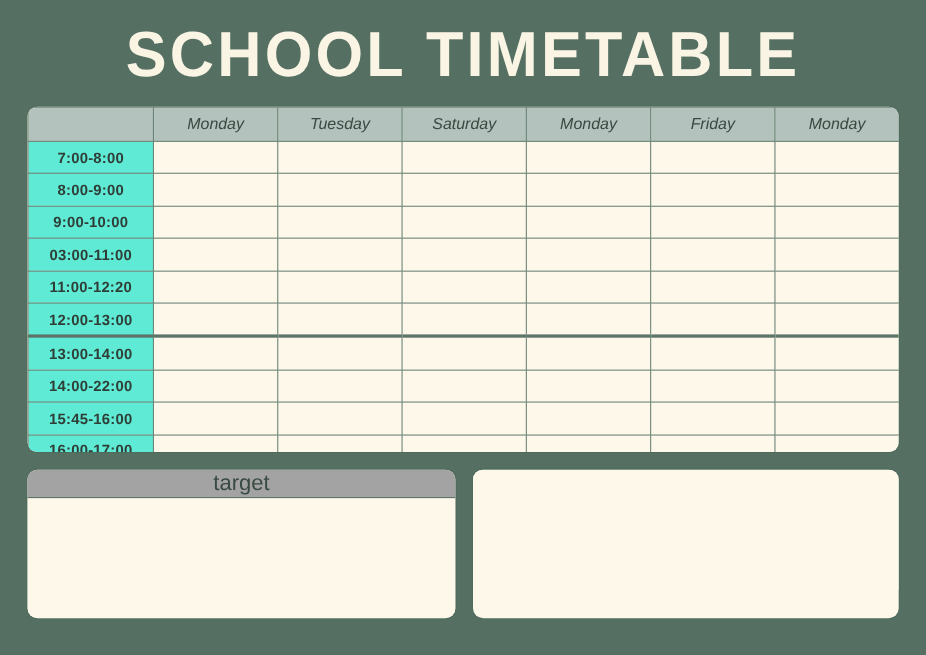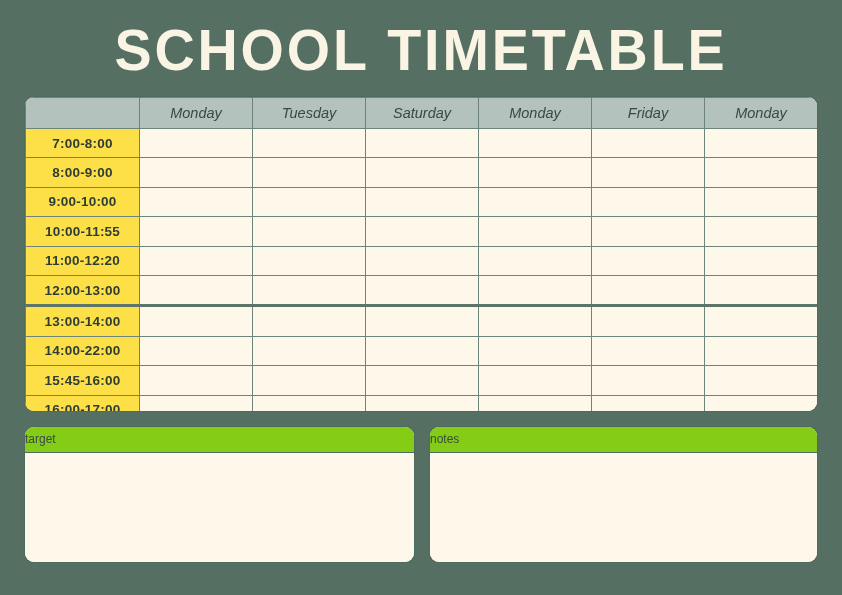--- a/index.html
+++ b/index.html
@@ -63,21 +63,21 @@
     font-size: 14.5px;
     font-weight: normal;
     height: 30px;
     text-align: center;
     font-style: italic;
   }
   col.time-col { width: 114px; }
   col.day-col  { width: 113px; }
 
   td.time-cell {
-    background: #fde047;
+    background: #5eead4;
     color: #2f3d36;
     font-size: 13.5px;
     font-weight: bold;
     text-align: center;
     height: 28.4px;
     letter-spacing: 0.2px;
   }
   td.slot-cell {
     background: #fdf8ea;
   }
@@ -94,24 +94,24 @@
     overflow: hidden;
     background: #fdf8ea;
     box-shadow: 0 0 0 1px #4f6b5d;
   }
   #panel-target { left: 25px;  width: 389px; }
   #panel-notes  { left: 430px; width: 387px; }
 
   .panel-header {
     height: 25px;
     line-height: 25px;
-    background: #84cc16;
+    background: #a3a3a3;
     color: #394a42;
-    font-size: 12px;
-    text-align: left;
+    font-size: 20px;
+    text-align: center;
     border-bottom: 1px solid #4f6b5d;
   }
   .panel-body {
     height: 109px;
     background: #fdf8ea;
   }
 </style>
 </head>
 <body>
 
@@ -161,21 +161,21 @@
         <tr>
           <td class="time-cell">9:00-10:00</td>
           <td class="slot-cell"></td>
           <td class="slot-cell"></td>
           <td class="slot-cell"></td>
           <td class="slot-cell"></td>
           <td class="slot-cell"></td>
           <td class="slot-cell"></td>
         </tr>
         <tr>
-          <td class="time-cell">10:00-11:55</td>
+          <td class="time-cell">03:00-11:00</td>
           <td class="slot-cell"></td>
           <td class="slot-cell"></td>
           <td class="slot-cell"></td>
           <td class="slot-cell"></td>
           <td class="slot-cell"></td>
           <td class="slot-cell"></td>
         </tr>
         <tr>
           <td class="time-cell">11:00-12:20</td>
           <td class="slot-cell"></td>
@@ -233,15 +233,14 @@
       </tbody>
   </table>
 </div>
 
 <div class="panel" id="panel-target">
   <div class="panel-header">target</div>
   <div class="panel-body"></div>
 </div>
 
 <div class="panel" id="panel-notes">
-  <div class="panel-header">notes</div>
   <div class="panel-body"></div>
 </div>
 
 </body></html>

